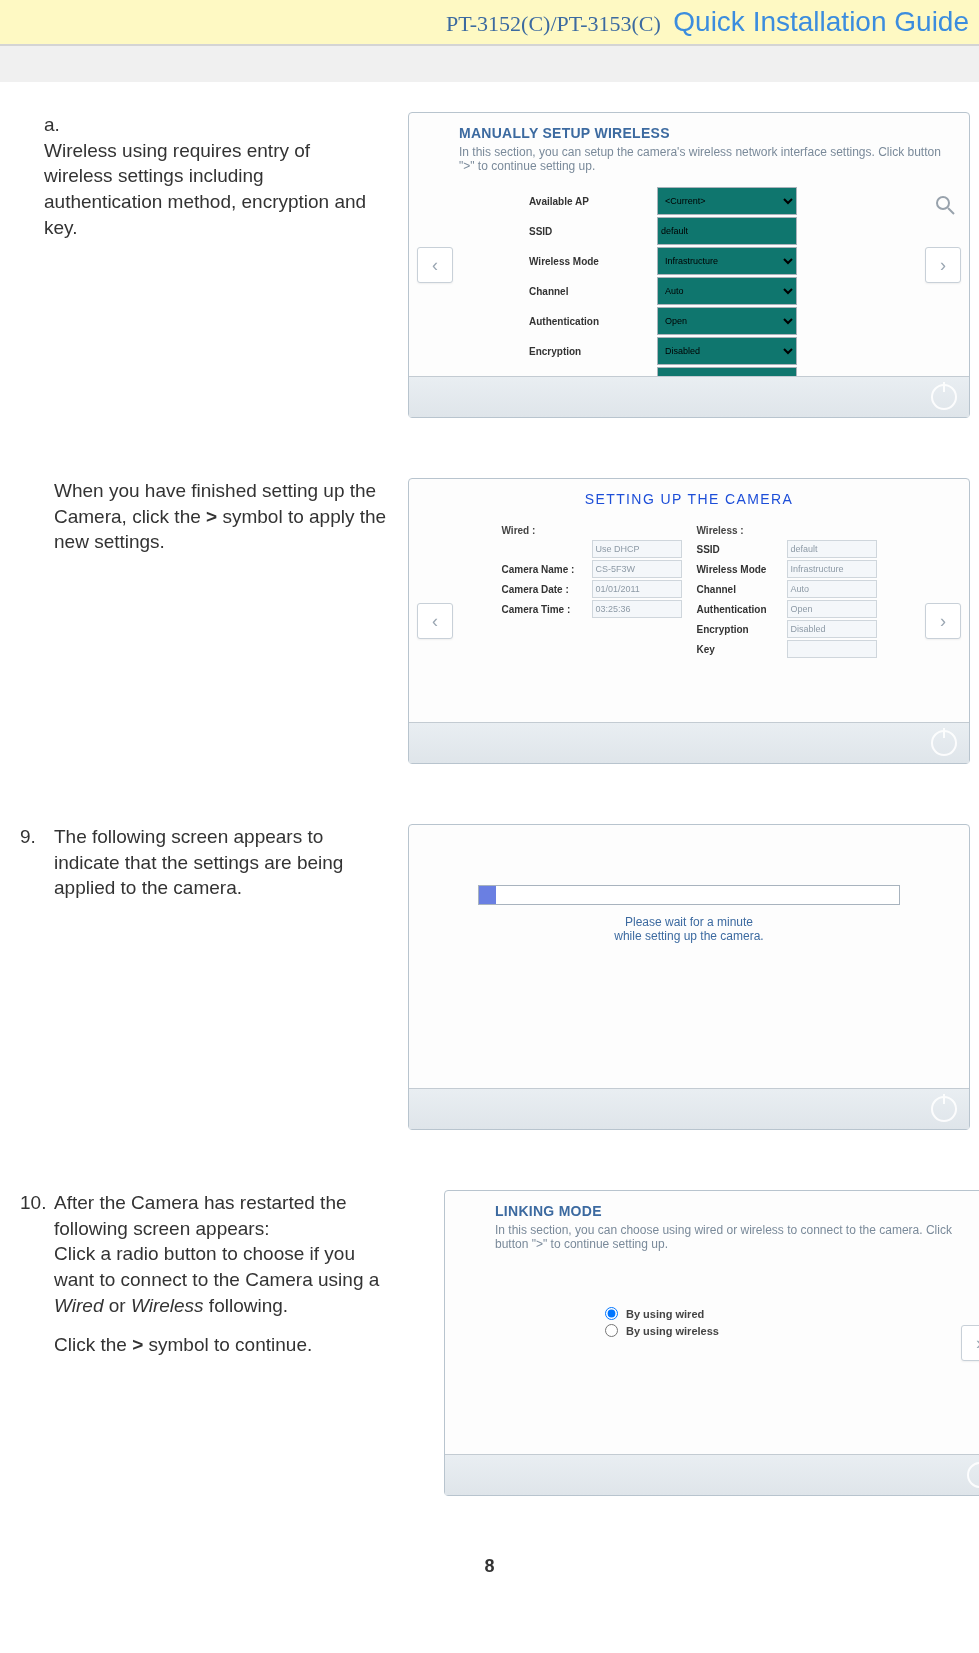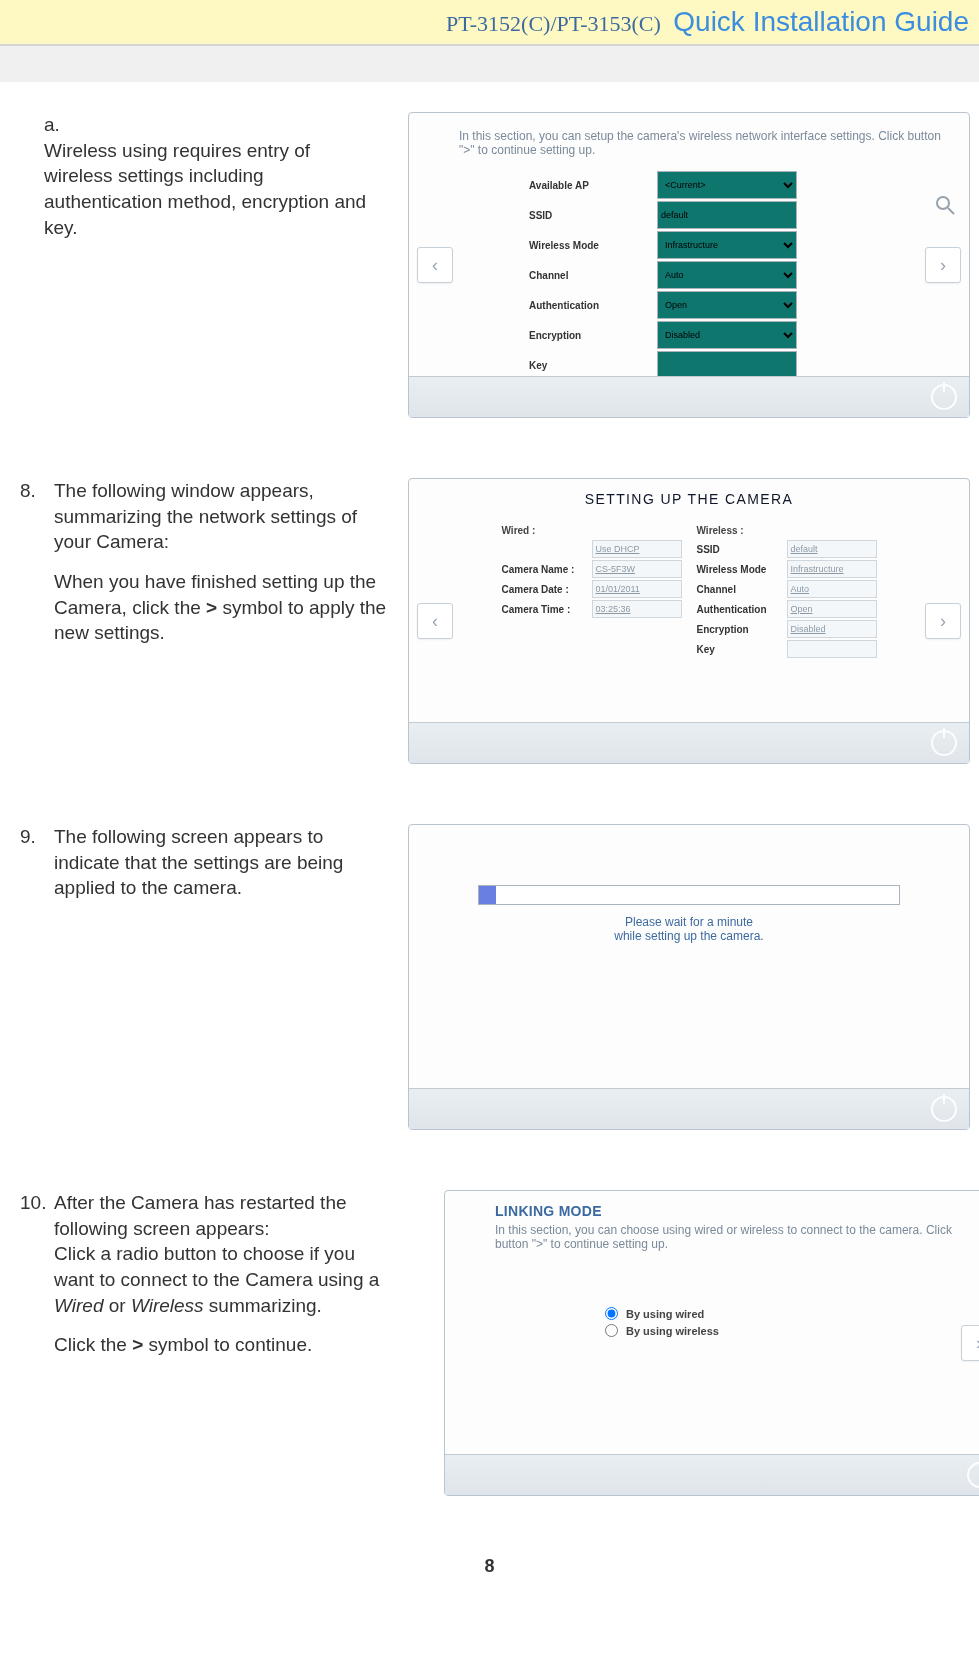--- a/index.html
+++ b/index.html
@@ -79,21 +79,21 @@
     font-weight: bold;
     letter-spacing: .02em;
   }
   .panel-head .ph-sub {
     color: #7a8a9a;
     font-size: 12px;
     margin-top: 4px;
   }
   .panel-center-title {
     text-align: center;
-    color: #0f172a;
+    color: #1d4ed8;
     font-size: 14px;
     letter-spacing: .1em;
     padding: 12px 0 10px;
   }
   .arrow-btn {
     position: absolute;
     top: 50%;
     transform: translateY(-50%);
     width: 34px;
     height: 34px;
@@ -146,21 +146,20 @@
     flex: 0 0 110px;
     height: 16px;
     border: 1px solid #cfd6dc;
     background: #f4f7fa;
     color: #8d9aa6;
     font-size: 9px;
     padding: 8px 3px;
     box-sizing: border-box;
     display: flex;
     align-items: center;
-    text-decoration: underline;
   }
   .twocol {
     display: flex;
     justify-content: center;
     gap: 15px;
     margin: 6px auto 6px;
   }
   .twocol .col { }
   .twocol .section-title {
     font-size: 10px;
@@ -271,20 +270,21 @@
   <div class="row">
     <div class="textcol">
       <p style="padding-left:24px;">
         <span class="num">a.</span>
         <span class="body">Wireless using requires entry of wireless settings including authentication method, encryption and key.</span>
       </p>
     </div>
     <div class="imgcol">
       <div class="panel" style="height:260px;">
         <div class="panel-head">
+          <div class="ph-title">MANUALLY SETUP WIRELESS</div>
           <div class="ph-sub">In this section, you can setup the camera's wireless network interface settings. Click button "&gt;" to continue setting up.</div>
         </div>
         <div class="arrow-btn arrow-left">
             <span>‹</span>
           </div>
         <div class="arrow-btn arrow-right">
             <span>›</span>
           </div>
         <div class="mag-btn">
           <svg viewBox="0 0 24 24" width="24" height="24">
@@ -325,21 +325,20 @@
         <div class="wizard-logo">Wizard</div>
         <div class="footer-bar">
           <div class="power-icon"></div>
         </div>
       </div>
     </div>
   </div>
 
   <div class="row">
     <div class="textcol">
-      <p><span class="num">8.</span><span class="body">The following window appears, summarizing the network settings of your Camera:</span></p>
       <p style="padding-left:34px;"><span>When you have finished setting up the Camera, click the </span><span class="bold">&gt;</span><span> symbol to apply the new settings.</span></p>
     </div>
     <div class="imgcol">
       <div class="panel" style="height:240px;">
         <div class="panel-center-title">SETTING UP THE CAMERA</div>
         <div class="arrow-btn arrow-left">
             <span>‹</span>
           </div>
         <div class="arrow-btn arrow-right">
             <span>›</span>
@@ -416,21 +415,21 @@
         <div class="wizard-logo">Wizard</div>
         <div class="footer-bar">
           <div class="power-icon"></div>
         </div>
       </div>
     </div>
   </div>
 
   <div class="row">
     <div class="textcol">
-      <p><span class="num">10.</span><span class="body"><span>After the Camera has restarted the following screen appears:</span><br><span>Click a radio button to choose if you want to connect to the Camera using a </span><span class="italic">Wired</span><span> or </span><span class="italic">Wireless</span><span> summarizing.</span></span></p>
+      <p><span class="num">10.</span><span class="body"><span>After the Camera has restarted the following screen appears:</span><br><span>Click a radio button to choose if you want to connect to the Camera using a </span><span class="italic">Wired</span><span> or </span><span class="italic">Wireless</span><span> following.</span></span></p>
       <p style="padding-left:34px;"><span>Click the </span><span class="bold">&gt;</span><span> symbol to continue.</span></p>
     </div>
     <div class="imgcol">
       <div class="panel" style="height:260px;margin-left:36px;">
         <div class="panel-head">
           <div class="ph-title">LINKING MODE</div>
           <div class="ph-sub">In this section, you can choose using wired or wireless to connect to the camera. Click button "&gt;" to continue setting up.</div>
         </div>
         <div class="arrow-btn arrow-right">
             <span>›</span>

